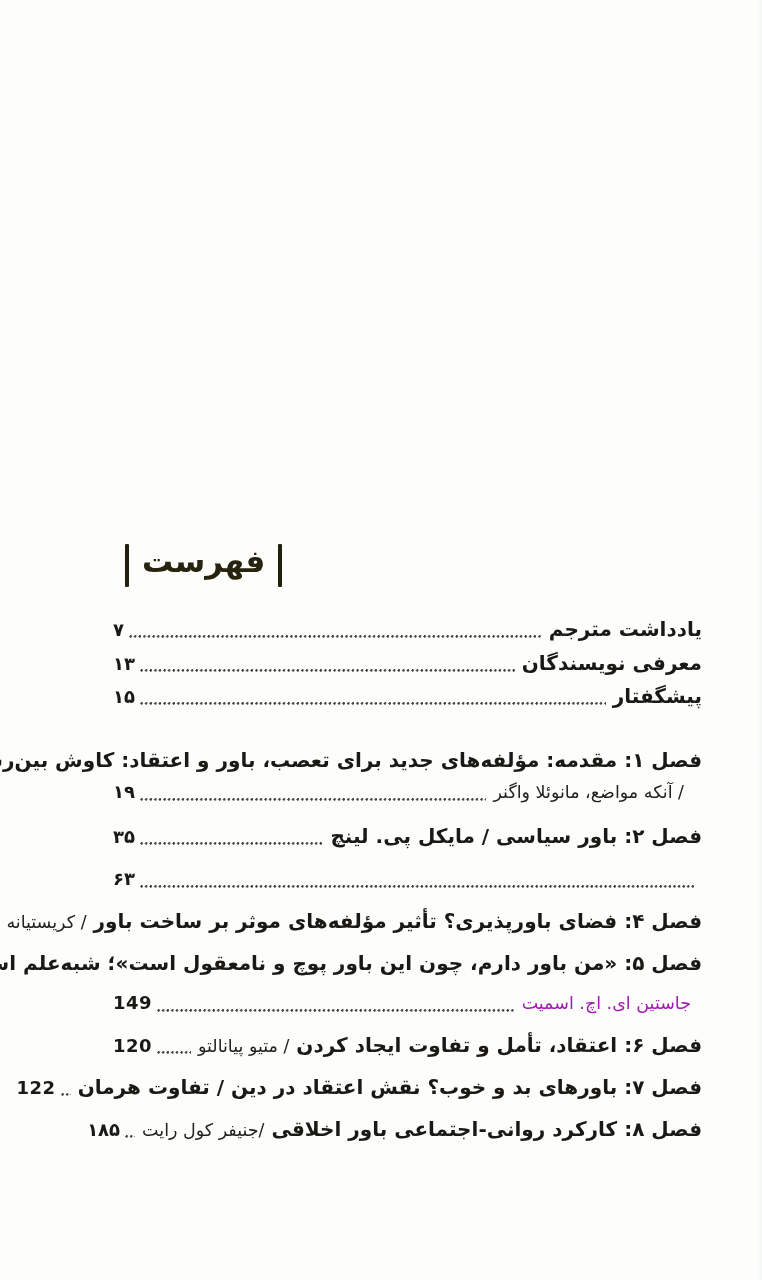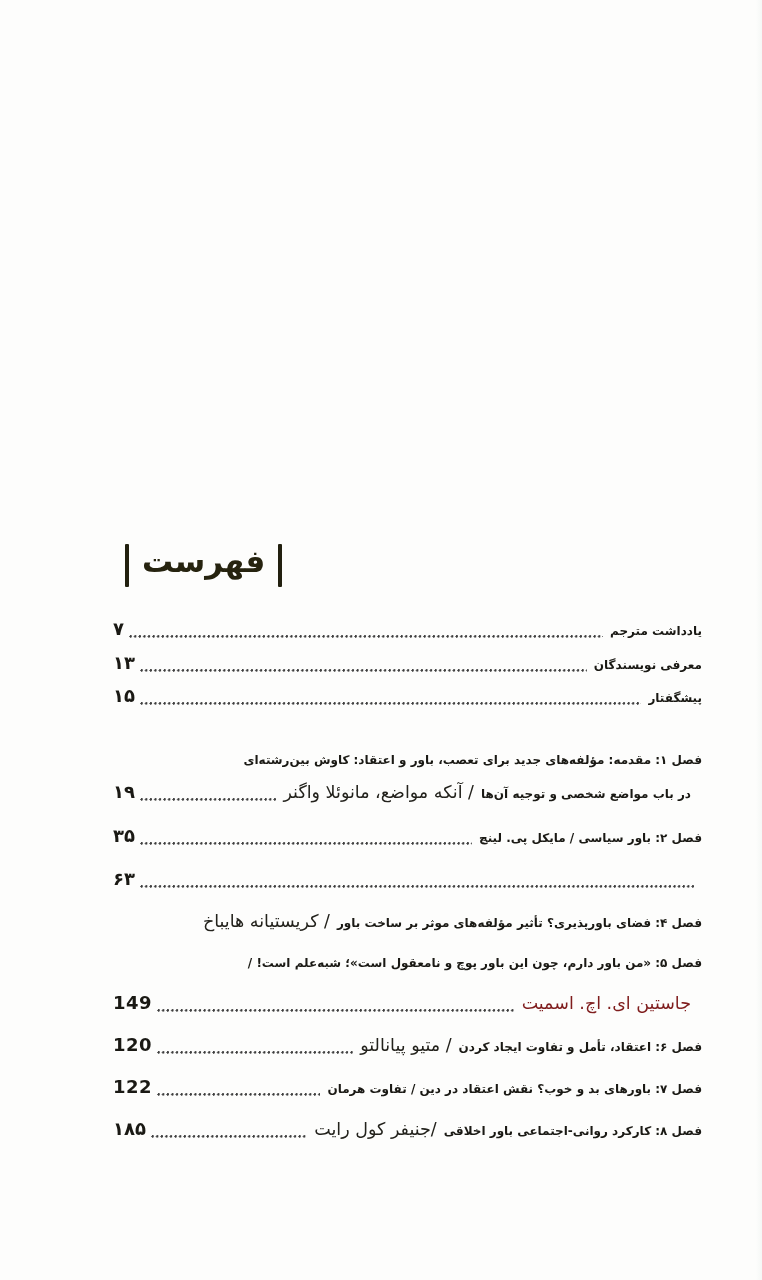--- a/index.html
+++ b/index.html
@@ -33,37 +33,37 @@
     font-size:31px; font-weight:bold; color:#26230f;
     margin:0 13px; padding-bottom:8px; line-height:36px;
   }
   
   .row {
     position:absolute; left:0; right:0; height:30px;
     display:flex; direction:rtl; align-items:baseline;
     color:#1a1914; line-height:28px;
   }
   .row .label {
-    white-space:nowrap; font-weight:bold; font-size:12px;
+    white-space:nowrap; font-weight:bold; font-size:20px;
   }
   .row .author {
     white-space:nowrap; font-weight:normal; font-size:17.5px;
     margin-inline-start:7px; color:#23221c;
   }
   .row .dots {
     flex:1 1 auto; min-width:10px; height:5px;
     align-self:flex-end; margin:0 7px 6px 5px;
     background-image:radial-gradient(circle at 1.6px 2.4px, #3e3e3e 1.05px, rgba(0,0,0,0) 1.45px);
     background-size:4.6px 5px; background-repeat:repeat-x; background-position:left bottom;
   }
   .row .num {
     white-space:nowrap; font-weight:bold; font-size:18px; letter-spacing:0.5px;
   }
   .row.cont { padding-right:11px; }
-  .row.light .label { font-weight:normal; font-size:17.5px; color:#7f1d1d; }
+  .row.light .label { font-weight:normal; font-size:17.5px; color:#a21caf; }
 
   
   .r-fm0 { top:615px; }
   .r-fm1 { top:649px; }
   .r-fm2 { top:682px; }
   .r-c1a { top:746px; }
   .r-c1b { top:778px; }
   .r-c2  { top:822px; }
   .r-c3  { top:865px; }
   .r-c4  { top:907px; }
@@ -98,21 +98,20 @@
     <div class="row r-fm2">
       <span class="label">پیشگفتار</span>
       <span class="dots"></span>
       <span class="num">۱۵</span>
     </div>
 
     <div class="row r-c1a">
       <span class="label">فصل ۱: مقدمه: مؤلفه‌های جدید برای تعصب، باور و اعتقاد: کاوش بین‌رشته‌ای</span>
     </div>
     <div class="row cont r-c1b">
-      <span class="label">در باب مواضع شخصی و توجیه آن‌ها</span>
       <span class="author">/ آنکه مواضع، مانوئلا واگنر</span>
       <span class="dots"></span>
       <span class="num">۱۹</span>
     </div>
 
     <div class="row r-c2">
       <span class="label">فصل ۲: باور سیاسی / مایکل پی. لینچ</span>
       <span class="dots"></span>
       <span class="num">۳۵</span>
     </div>

